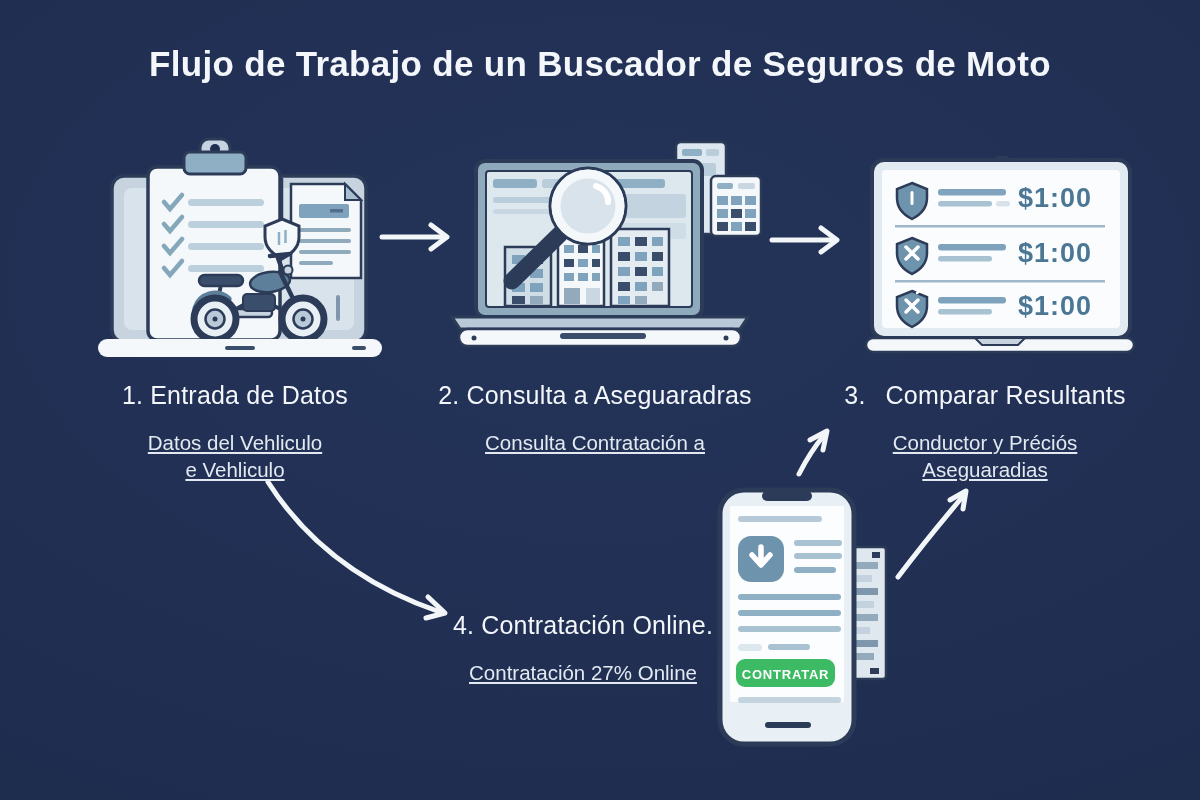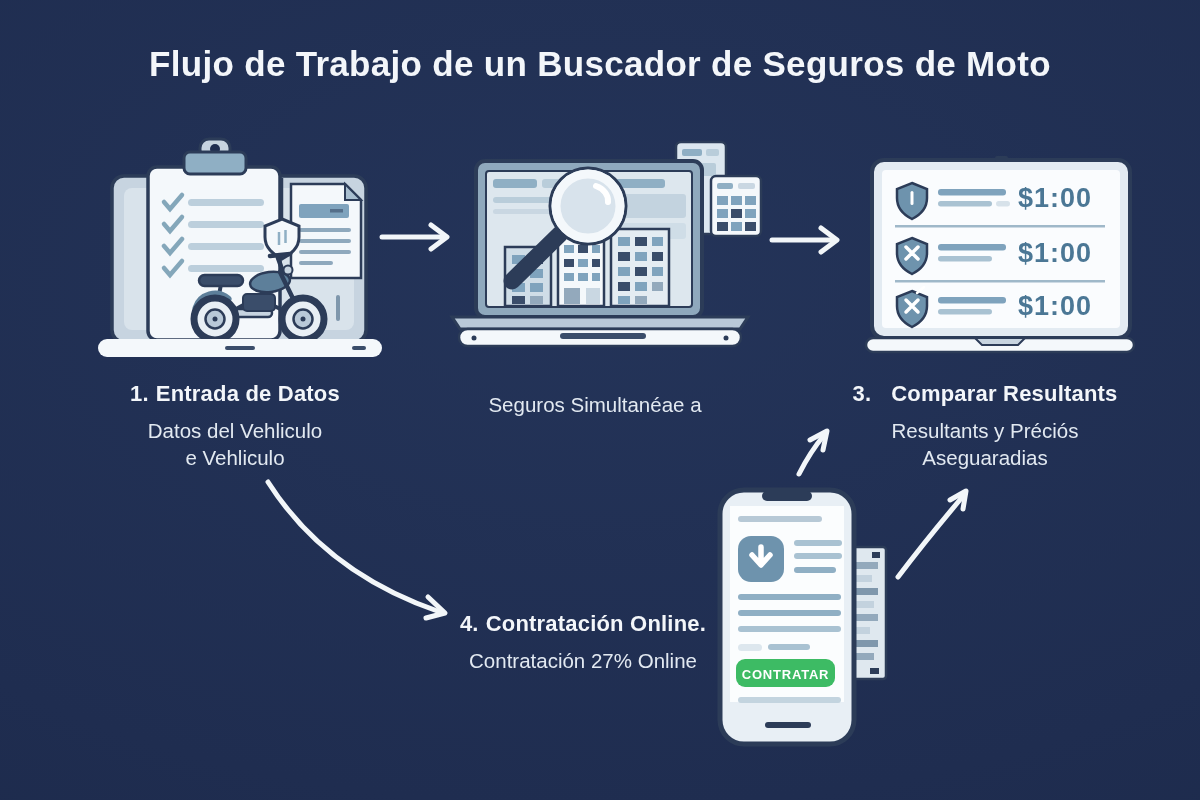--- a/index.html
+++ b/index.html
@@ -9,24 +9,24 @@
     position:relative; width:1200px; height:800px; overflow:hidden;
     background: radial-gradient(140% 120% at 50% 35%, #243459 0%, #1f2d50 55%, #1a2746 100%);
     padding-left: 40px;
   }
   .title {
     position:absolute; top:44px; left:0; width:100%; text-align:center;
     font-size:35px; font-weight:700; color:#f3f6fa; letter-spacing:.3px;
   }
   #art { position:absolute; left:0; top:0; width:1200px; height:800px; }
   .label { position:absolute; text-align:center; color:#f3f6fa; }
-  .step-title { font-size:22px; font-weight:700; letter-spacing:.2px; }
+  .step-title { font-size:25px; font-weight:400; letter-spacing:.2px; }
   .t-name { margin-left:7px; }
   .t-name.wide { margin-left:20px; }
-  .step-sub { margin-top:10px; font-size:20.5px; line-height:1.32; color:#e2e9f1; font-weight:400; }
+  .step-sub { margin-top:19px; font-size:20.5px; line-height:1.32; color:#e2e9f1; font-weight:400;text-decoration:underline; }
   .price { font-family:"Liberation Sans", sans-serif; font-size:27px; font-weight:700; fill:#4b7795; letter-spacing:1px; }
   .cta { font-family:"Liberation Sans", sans-serif; font-size:13px; font-weight:700; fill:#ffffff; letter-spacing:.8px; }
 </style>
 </head>
 <body>
 
 <div class="stage">
 
   <div class="title">Flujo de Trabajo de un Buscador de Seguros de Moto</div>
 
@@ -293,26 +293,27 @@
       </g>
     </g>
   </svg>
 
   <div class="label" style="left:75px; top:381px; width:320px;">
     <div class="step-title"><span>1.</span><span class="t-name">Entrada de Datos</span></div>
     <div class="step-sub"><span>Datos del Vehliculo</span><br><span>e Vehliculo</span></div>
   </div>
 
   <div class="label" style="left:425px; top:381px; width:340px;">
-    <div class="step-sub"><span>Seguros Simultanéae a</span><br></div>
+    <div class="step-title"><span>2.</span><span class="t-name">Consulta a Aseguaradras</span></div>
+    <div class="step-sub"><span>Consulta Contratación a</span><br></div>
   </div>
 
   <div class="label" style="left:820px; top:381px; width:330px;">
     <div class="step-title"><span>3.</span><span class="t-name wide">Comparar Resultants</span></div>
-    <div class="step-sub"><span>Resultants y Préciós</span><br><span>Aseguaradias</span></div>
+    <div class="step-sub"><span>Conductor y Préciós</span><br><span>Aseguaradias</span></div>
   </div>
 
   <div class="label" style="left:428px; top:611px; width:310px;text-align:center;">
     <div class="step-title"><span>4.</span><span class="t-name">Contratación Online.</span></div>
     <div class="step-sub"><span>Contratación 27% Online</span></div>
   </div>
 
 </div>
 
 </body></html>

